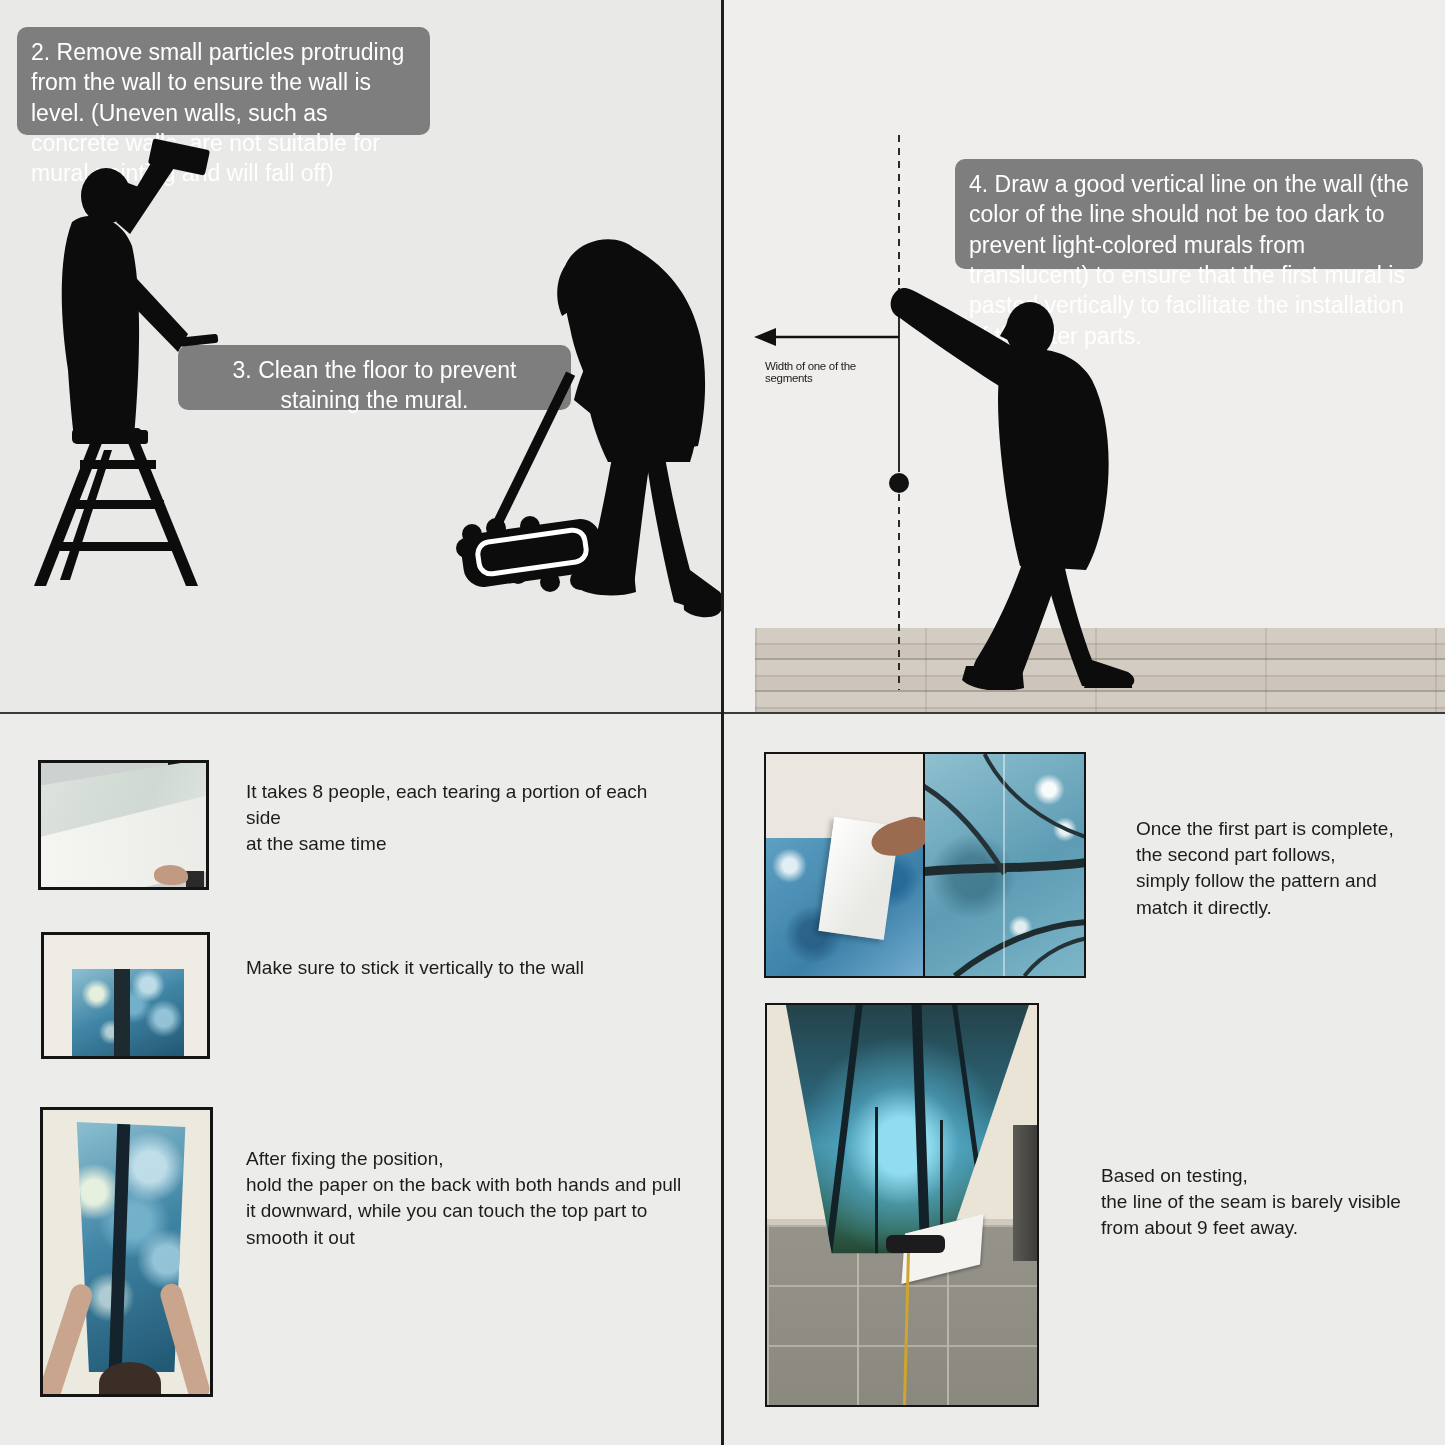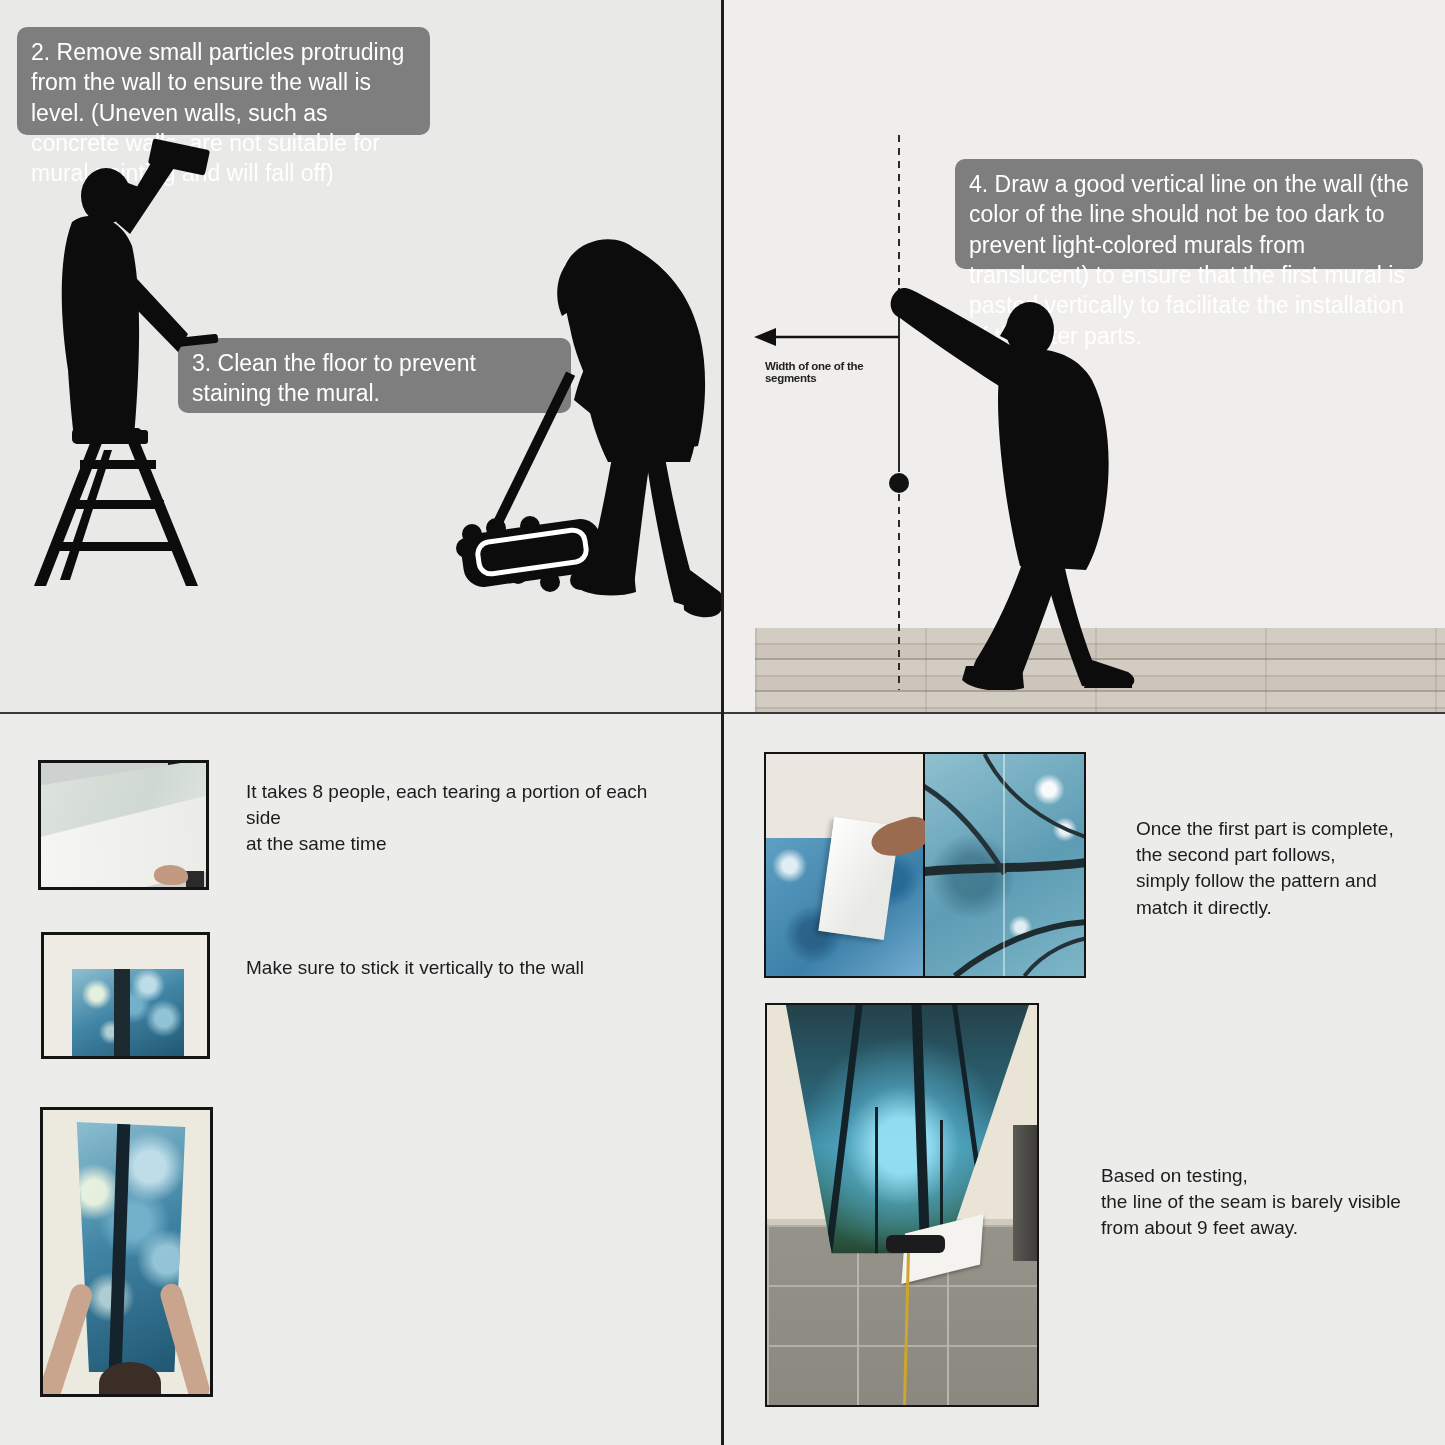--- a/index.html
+++ b/index.html
@@ -11,35 +11,35 @@
   #q-tr{left:724px;top:0;width:721px;height:713px;background:#efeeec;}
   #q-bl{left:0;top:715px;width:722px;height:730px;background:#ecedeb;}
   #q-br{left:724px;top:715px;width:721px;height:730px;background:#ecedeb;}
 
   .divider-v{position:absolute;left:721px;top:0;width:3px;height:1445px;background:#1d1d1d;z-index:40;}
   .divider-h{position:absolute;left:0;top:712px;width:1445px;height:2px;background:#3b3b3b;z-index:40;}
 
   .callout{position:absolute;background:#7e7e7e;border-radius:10px;color:#fff;
     font-size:23px;line-height:1.32;padding:10px 14px;box-sizing:border-box;z-index:10;}
   #callout-2{left:17px;top:27px;width:413px;height:108px;}
-  #callout-3{left:178px;top:338px;width:393px;height:75px;}
+  #callout-3{left:178px;top:345px;width:393px;height:65px;text-align:center;}
   #callout-4{left:955px;top:159px;width:468px;height:110px;}
 
   .caption{position:absolute;color:#1c1c1c;font-size:19px;line-height:1.38;white-space:pre-line;z-index:10;}
   #cap-1{left:246px;top:779px;width:440px;}
   #cap-2{left:246px;top:955px;width:430px;}
   #cap-3{left:246px;top:1146px;width:450px;}
   #cap-4{left:1136px;top:816px;width:300px;}
   #cap-5{left:1101px;top:1163px;width:320px;}
 
   .sil{position:absolute;z-index:12;}
 
   
   #plumb-svg{position:absolute;left:724px;top:0;width:721px;height:713px;z-index:8;}
-  #arrow-label{position:absolute;left:765px;top:360px;width:140px;font-size:11.5px;font-weight:bold;
+  #arrow-label{position:absolute;left:765px;top:360px;width:140px;font-size:11.5px;font-weight:normal;
     color:#222;letter-spacing:-0.3px;z-index:9;}
   #wood-floor{position:absolute;left:755px;top:628px;width:690px;height:84px;z-index:6;
     background:
       repeating-linear-gradient(90deg, rgba(120,110,100,.18) 0 2px, transparent 2px 170px),
       repeating-linear-gradient(180deg, #d3ccc3 0 15px, #bdb4aa 15px 17px, #cdc5bc 17px 30px, #aaa197 30px 32px);}
 
   
   .photo{position:absolute;border:3px solid #141414;box-sizing:border-box;overflow:hidden;z-index:10;background:#fff;}
   #photo-peel{left:38px;top:760px;width:171px;height:130px;background:#cdd1cf;}
   #photo-peel .sheet-a{position:absolute;left:-18px;top:8px;width:220px;height:70px;background:linear-gradient(120deg,#dfe4df,#cfd8d2 55%,#e8ece8);transform:rotate(-9deg);}
@@ -256,20 +256,24 @@
   <div class="caption" id="cap-2">Make sure to stick it vertically to the wall</div>
 
   <div class="photo" id="photo-hold">
     <div class="panel mural-tex">
       <div class="trunk"></div>
     </div>
     <div class="arm arm-l"></div>
     <div class="arm arm-r"></div>
     <div class="hair"></div>
   </div>
+  <div class="caption" id="cap-3">After fixing the position,
+hold the paper on the back with both hands and pull
+it downward, while you can touch the top part to
+smooth it out</div>
 
   <div class="photo zfix" id="photo-match">
     <div class="half-l">
       <div class="blue"></div>
       <div class="peel"></div>
       <div class="hand2"></div>
     </div>
     <div class="half-r"></div>
     <svg viewBox="0 0 160 222" preserveAspectRatio="none">
       <path d="M-5,118 C40,112 120,116 165,108" stroke="#1e2c30" stroke-width="9" fill="none"></path>

